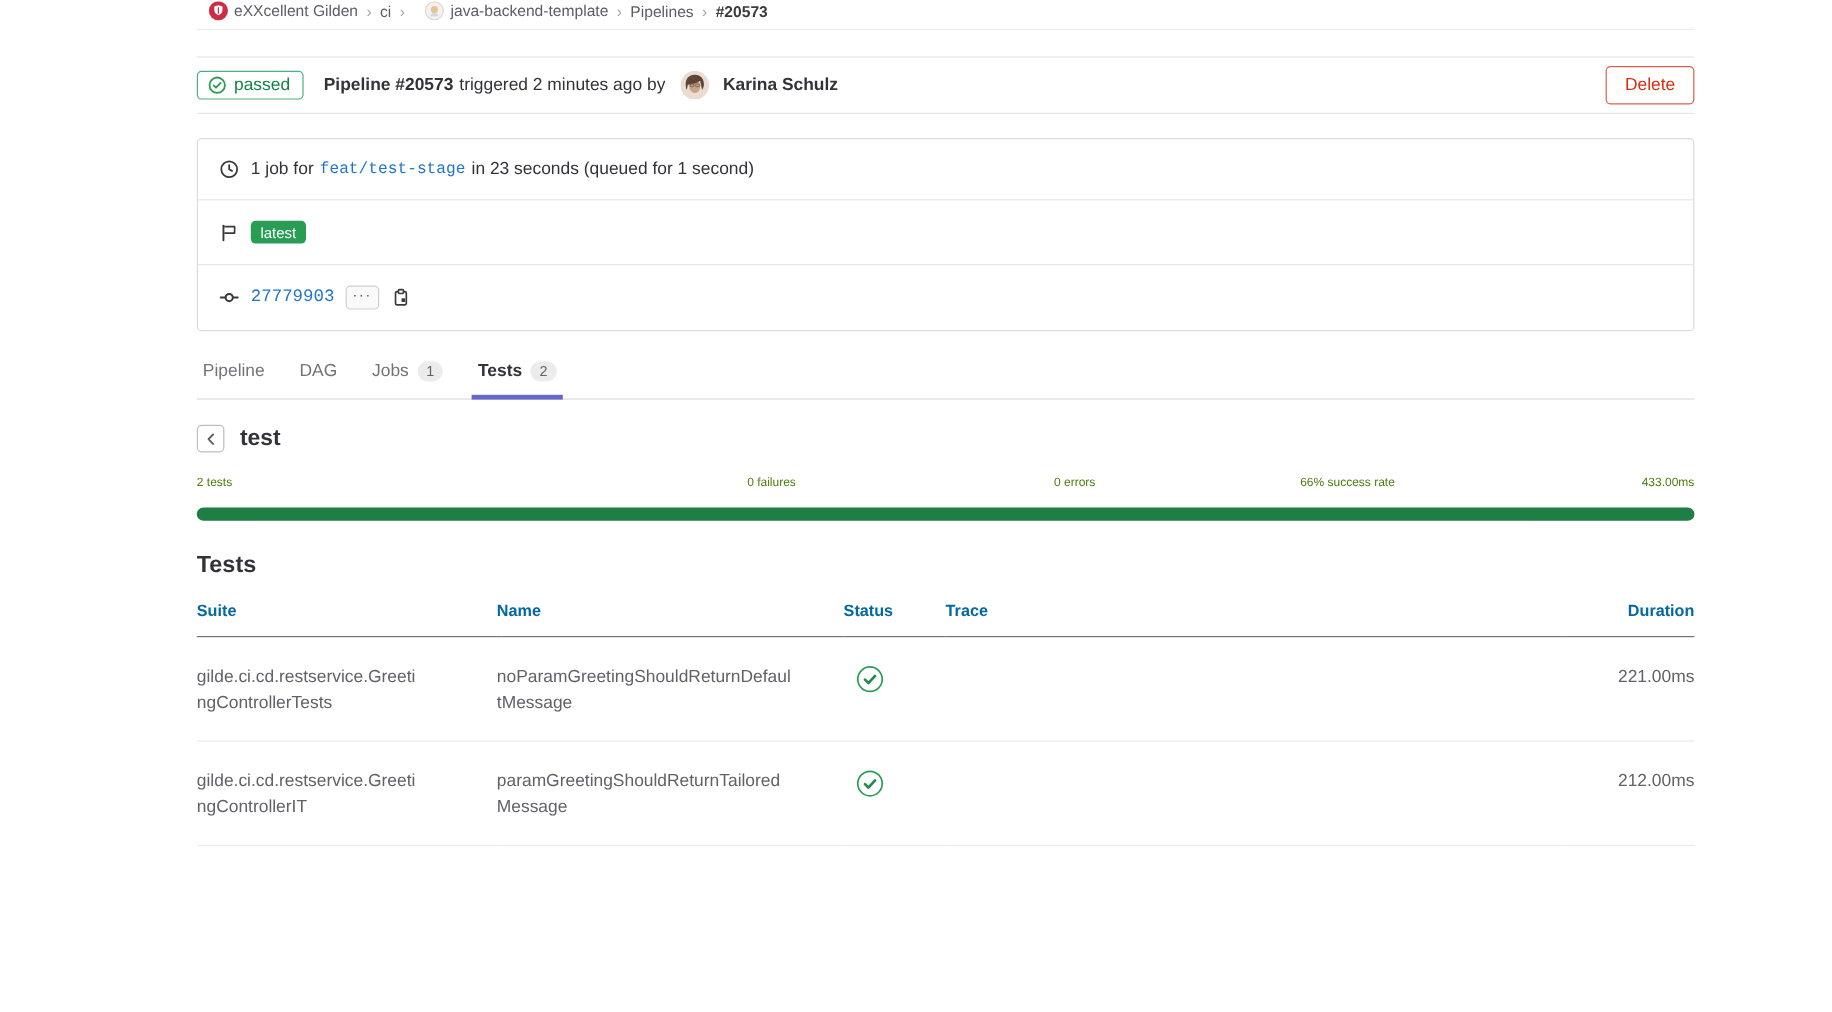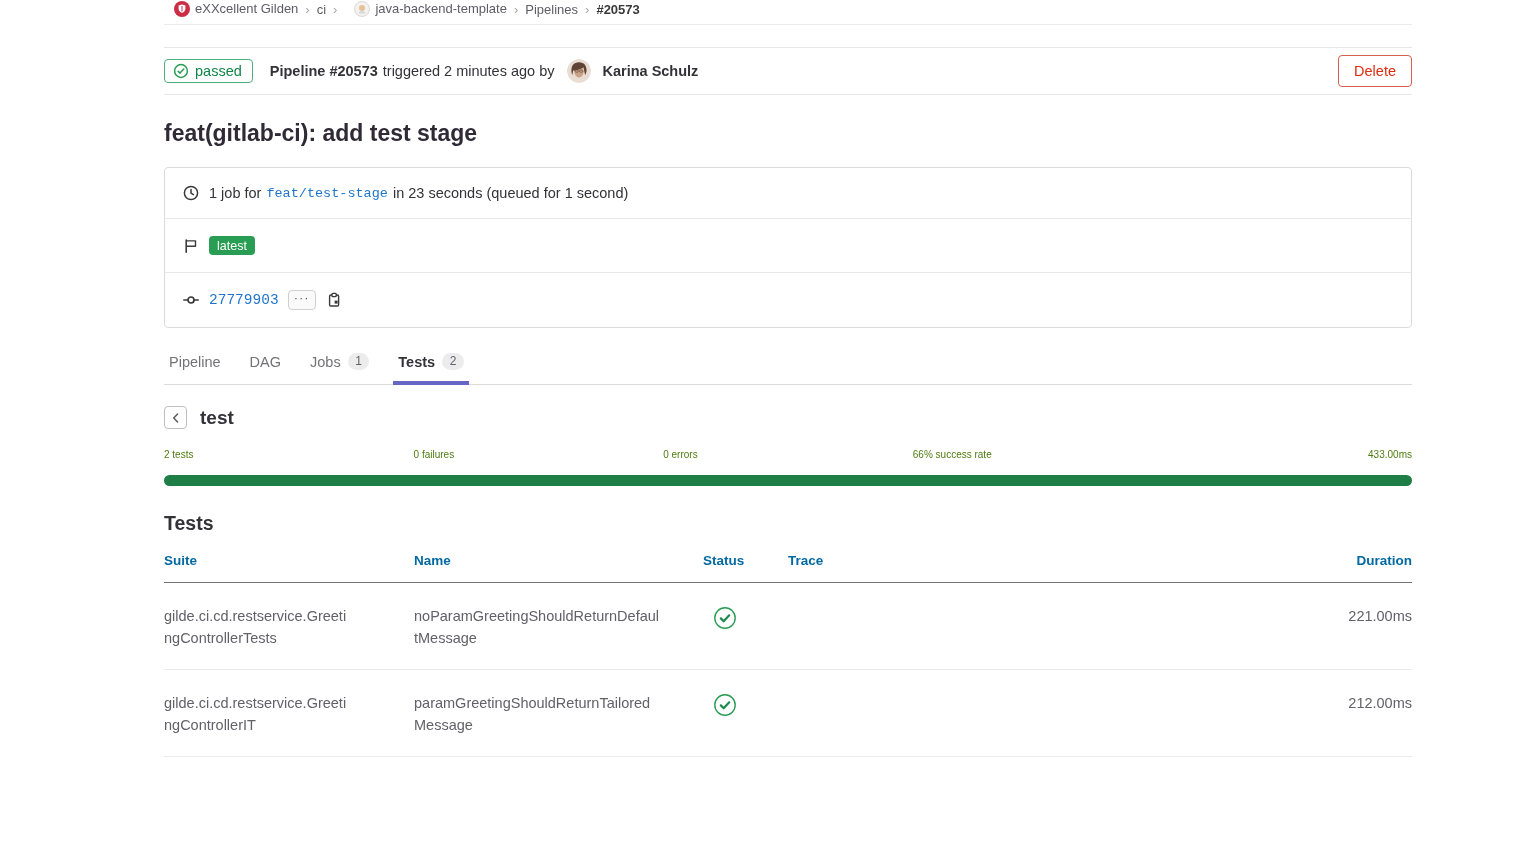--- a/index.html
+++ b/index.html
@@ -38,32 +38,32 @@
   .info-row + .info-row{border-top:1px solid #e7e7e7;}
   .info-row .icon{width:16px;height:16px;margin-right:10px;flex:0 0 auto;display:inline-flex;color:#3a3a3a;}
   .ref-link{color:var(--link);font-family:"Liberation Mono","DejaVu Sans Mono",monospace;font-size:13.5px;margin:0 5px;}
   .badge-latest{background:var(--green);color:#fff;font-size:12.5px;border-radius:4px;padding:2.5px 8px;line-height:1.15;}
   .sha-link{color:var(--link);font-family:"Liberation Mono","DejaVu Sans Mono",monospace;font-size:14.5px;margin-right:9px;}
   .btn-ellipsis{border:1px solid #cfcfcf;background:#fbfafa;border-radius:4px;font-size:13px;line-height:10px;padding:2px 5px 6px;color:#5e5b66;cursor:pointer;margin-right:10px;letter-spacing:1px;}
   .btn-copy{background:none;border:none;padding:0;cursor:pointer;display:inline-flex;color:#3a3a3a;}
 
   
   .tabs{display:flex;margin-top:17px;border-bottom:1px solid var(--border);}
-  .tab{display:flex;align-items:center;gap:7px;padding:8px 5px 11px;margin-right:19px;font-size:14.5px;color:var(--muted);cursor:pointer;border-bottom:4px solid transparent;margin-bottom:-1px;}
+  .tab{display:flex;gap:7px;padding:8px 5px 11px;margin-right:19px;font-size:14.5px;color:var(--muted);cursor:pointer;border-bottom:4px solid transparent;margin-bottom:-1px;}
   .tab.active{color:var(--text);font-weight:700;border-bottom-color:var(--tab_accent);}
   .tab .count{background:#ececec;color:#626168;border-radius:10px;font-size:12px;font-weight:400;padding:1px 7.5px;line-height:15px;}
 
   
   .suite-header{display:flex;align-items:center;gap:13px;margin-top:21px;}
   .btn-back{width:23px;height:23px;border:1px solid #bfbfbf;border-radius:4px;background:#fff;display:inline-flex;align-items:center;justify-content:center;cursor:pointer;padding:0;color:#5e5b66;}
   .suite-title{font-size:19px;font-weight:700;}
 
   
   .stats{display:flex;margin-top:20px;font-size:10px;color:#4d7c0f;}
-  .stats .stat{flex:1;text-align:left;}
+  .stats .stat{flex:1;text-align:right;}
   .stats .stat:first-child{text-align:left;}
   .stats .stat:last-child{text-align:right;}
   .progress{margin-top:15px;height:11px;border-radius:6px;background:var(--green_dark);width:100%;}
 
   
   h2.tests-title{font-size:19.5px;font-weight:700;margin:26px 0 0;}
   table.tests{width:100%;border-collapse:collapse;margin-top:5px;}
   table.tests th{text-align:left;font-size:13.5px;font-weight:700;color:#0369a1;padding:13px 0 14px;border-bottom:1px solid #737373;}
   table.tests th.col-duration{text-align:right;}
   table.tests td{vertical-align:top;padding:23px 0 20px;border-bottom:1px solid var(--border-light);font-size:14.5px;color:var(--cell);line-height:1.48;}
@@ -126,21 +126,20 @@
             <rect x="8" y="11" width="3.4" height="2.2" rx="1" fill="none" stroke="#6d5241" stroke-width=".7"></rect>
             <rect x="12.6" y="11" width="3.4" height="2.2" rx="1" fill="none" stroke="#6d5241" stroke-width=".7"></rect>
           </svg>
       </span>
       <a class="bold">Karina Schulz</a>
     </span>
     <span class="spacer"></span>
     <button class="btn-delete">Delete</button>
   </div>
 
-  <h1 class="commit-title">feat(gitlab-ci): add test stage</h1>
 
   <div class="info-card">
     <div class="info-row">
       <span class="icon">
         <svg width="16" height="16" viewBox="0 0 16 16" fill="none">
             <circle cx="8" cy="8" r="6.6" stroke="#3a3a3a" stroke-width="1.5"></circle>
             <path d="M8 4.6V8l2.4 1.6" stroke="#3a3a3a" stroke-width="1.5" stroke-linecap="round"></path>
           </svg>
       </span>
       <span>1 job for</span>

